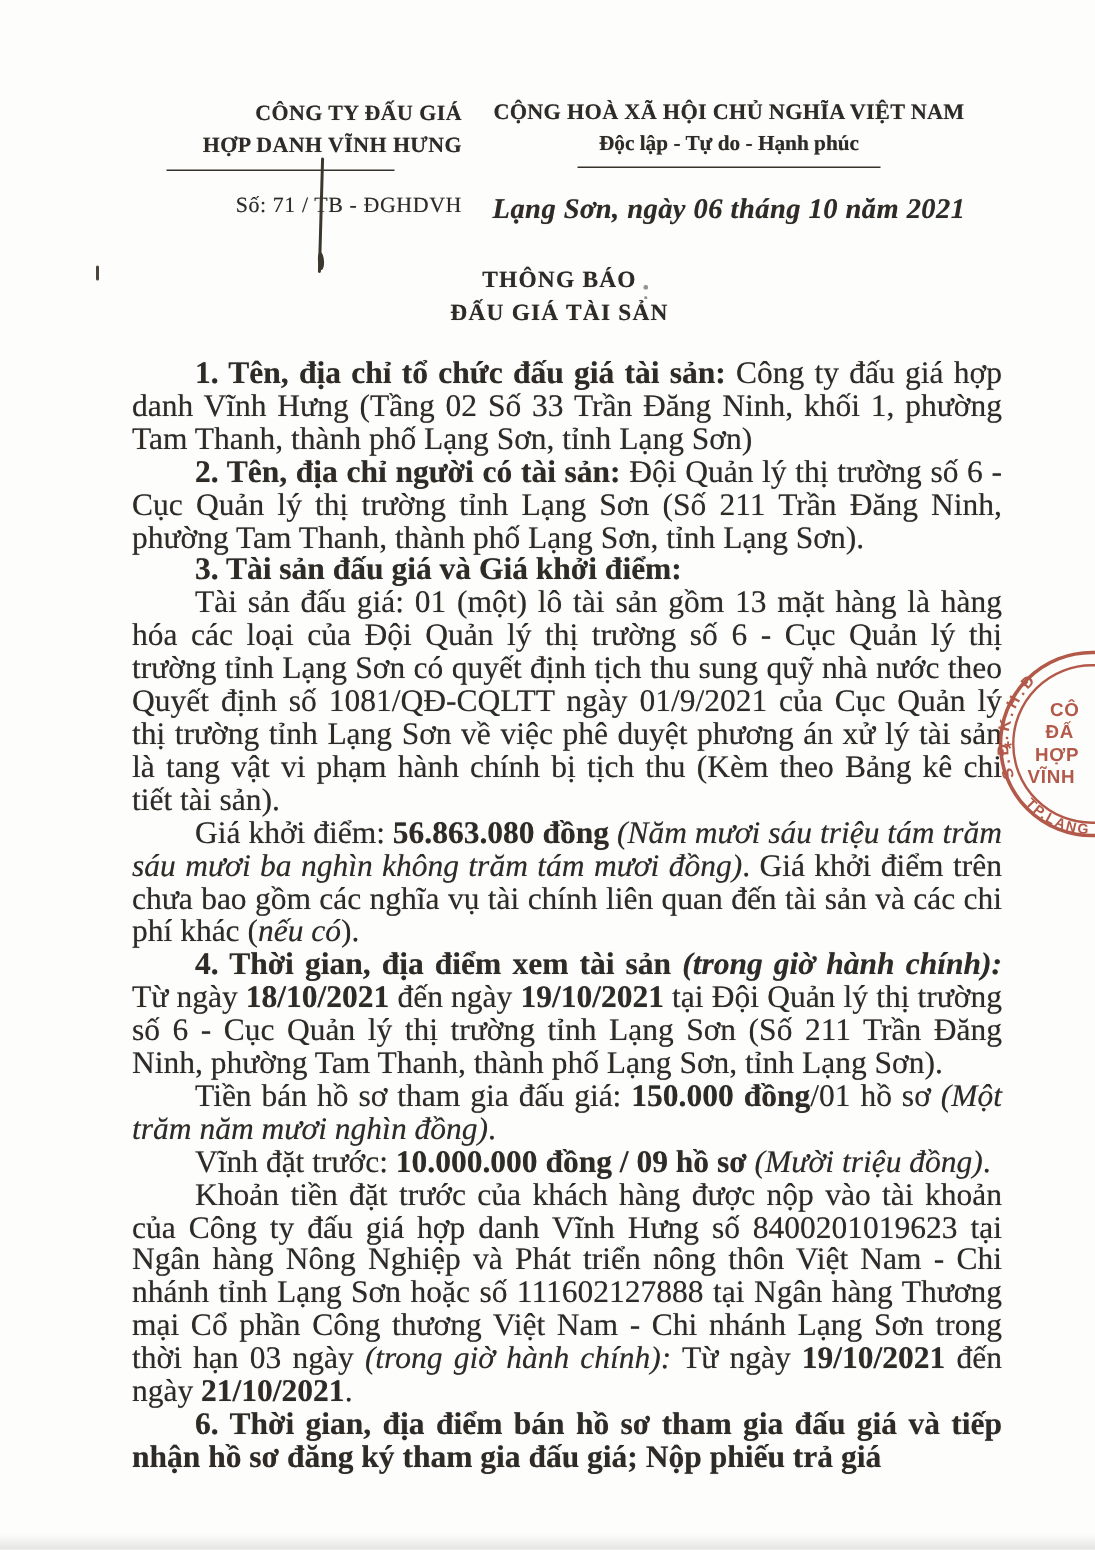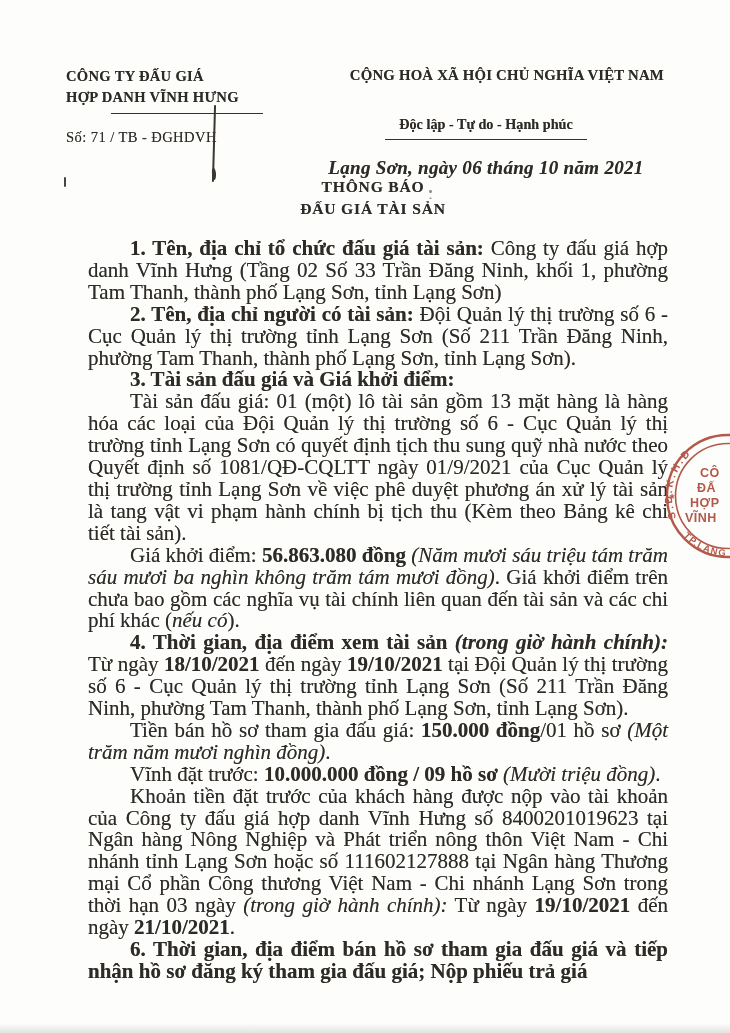--- a/index.html
+++ b/index.html
@@ -20,31 +20,31 @@
   }
   .page::after{
     content:"";position:absolute;left:0;right:0;bottom:0;height:10px;
     background:linear-gradient(to bottom,rgba(0,0,0,0),rgba(0,0,0,0.10));
     pointer-events:none;
   }
   .txt{ text-shadow:0 0 0.5px rgba(46,43,39,0.55); }
 
   
   .org-block{
-    position:absolute;left:66px;top:66px;width:242px;text-align:left;
+    position:absolute;left:66px;top:66px;width:242px;text-align:right;
   }
   .org-line{font-weight:bold;font-size:14.6px;line-height:21px;letter-spacing:0.3px;}
   .org-rule{width:152px;height:0;border-top:1.6px solid #35322c;margin:5px auto 0 auto;}
   .doc-number{margin-top:15px;font-size:14.6px;letter-spacing:0.4px;}
 
   .national-block{
     position:absolute;left:308px;top:64px;width:356px;text-align:center;
   }
-  .nat-line1{font-weight:bold;font-size:14.8px;line-height:22px;letter-spacing:0.2px;text-align:right;}
-  .nat-line2{font-weight:bold;font-size:14.2px;line-height:21px;margin-top:28px;}
+  .nat-line1{font-weight:bold;font-size:14.8px;line-height:22px;letter-spacing:0.2px;}
+  .nat-line2{font-weight:bold;font-size:14.2px;line-height:21px;}
   .nat-rule{width:202px;height:0;border-top:1.6px solid #35322c;margin:4px auto 0 auto;}
   .place-date{margin-top:17px;font-weight:bold;font-style:italic;font-size:19px;letter-spacing:0.3px;}
 
   
   .title-block{
     position:absolute;left:0;top:176px;width:746px;text-align:center;
   }
   .title-line{font-weight:bold;font-size:15.6px;line-height:22px;letter-spacing:0.8px;}
 
   

